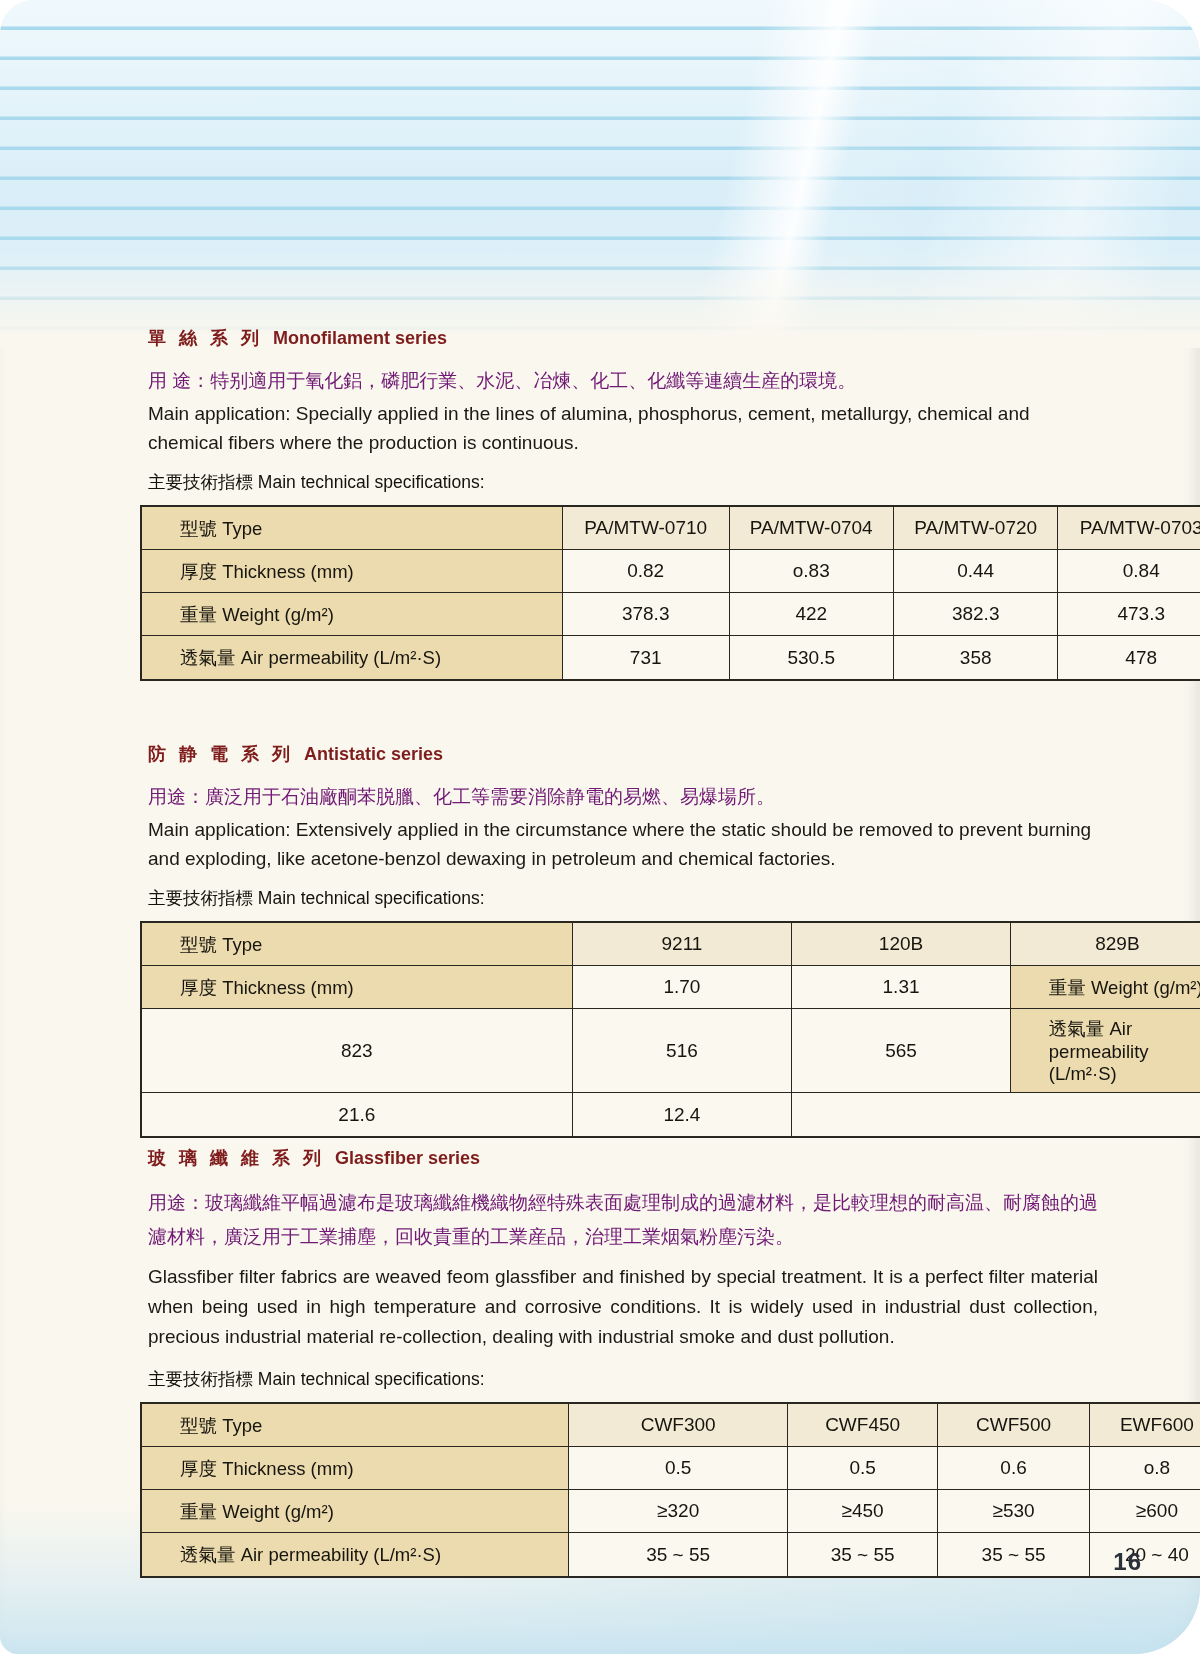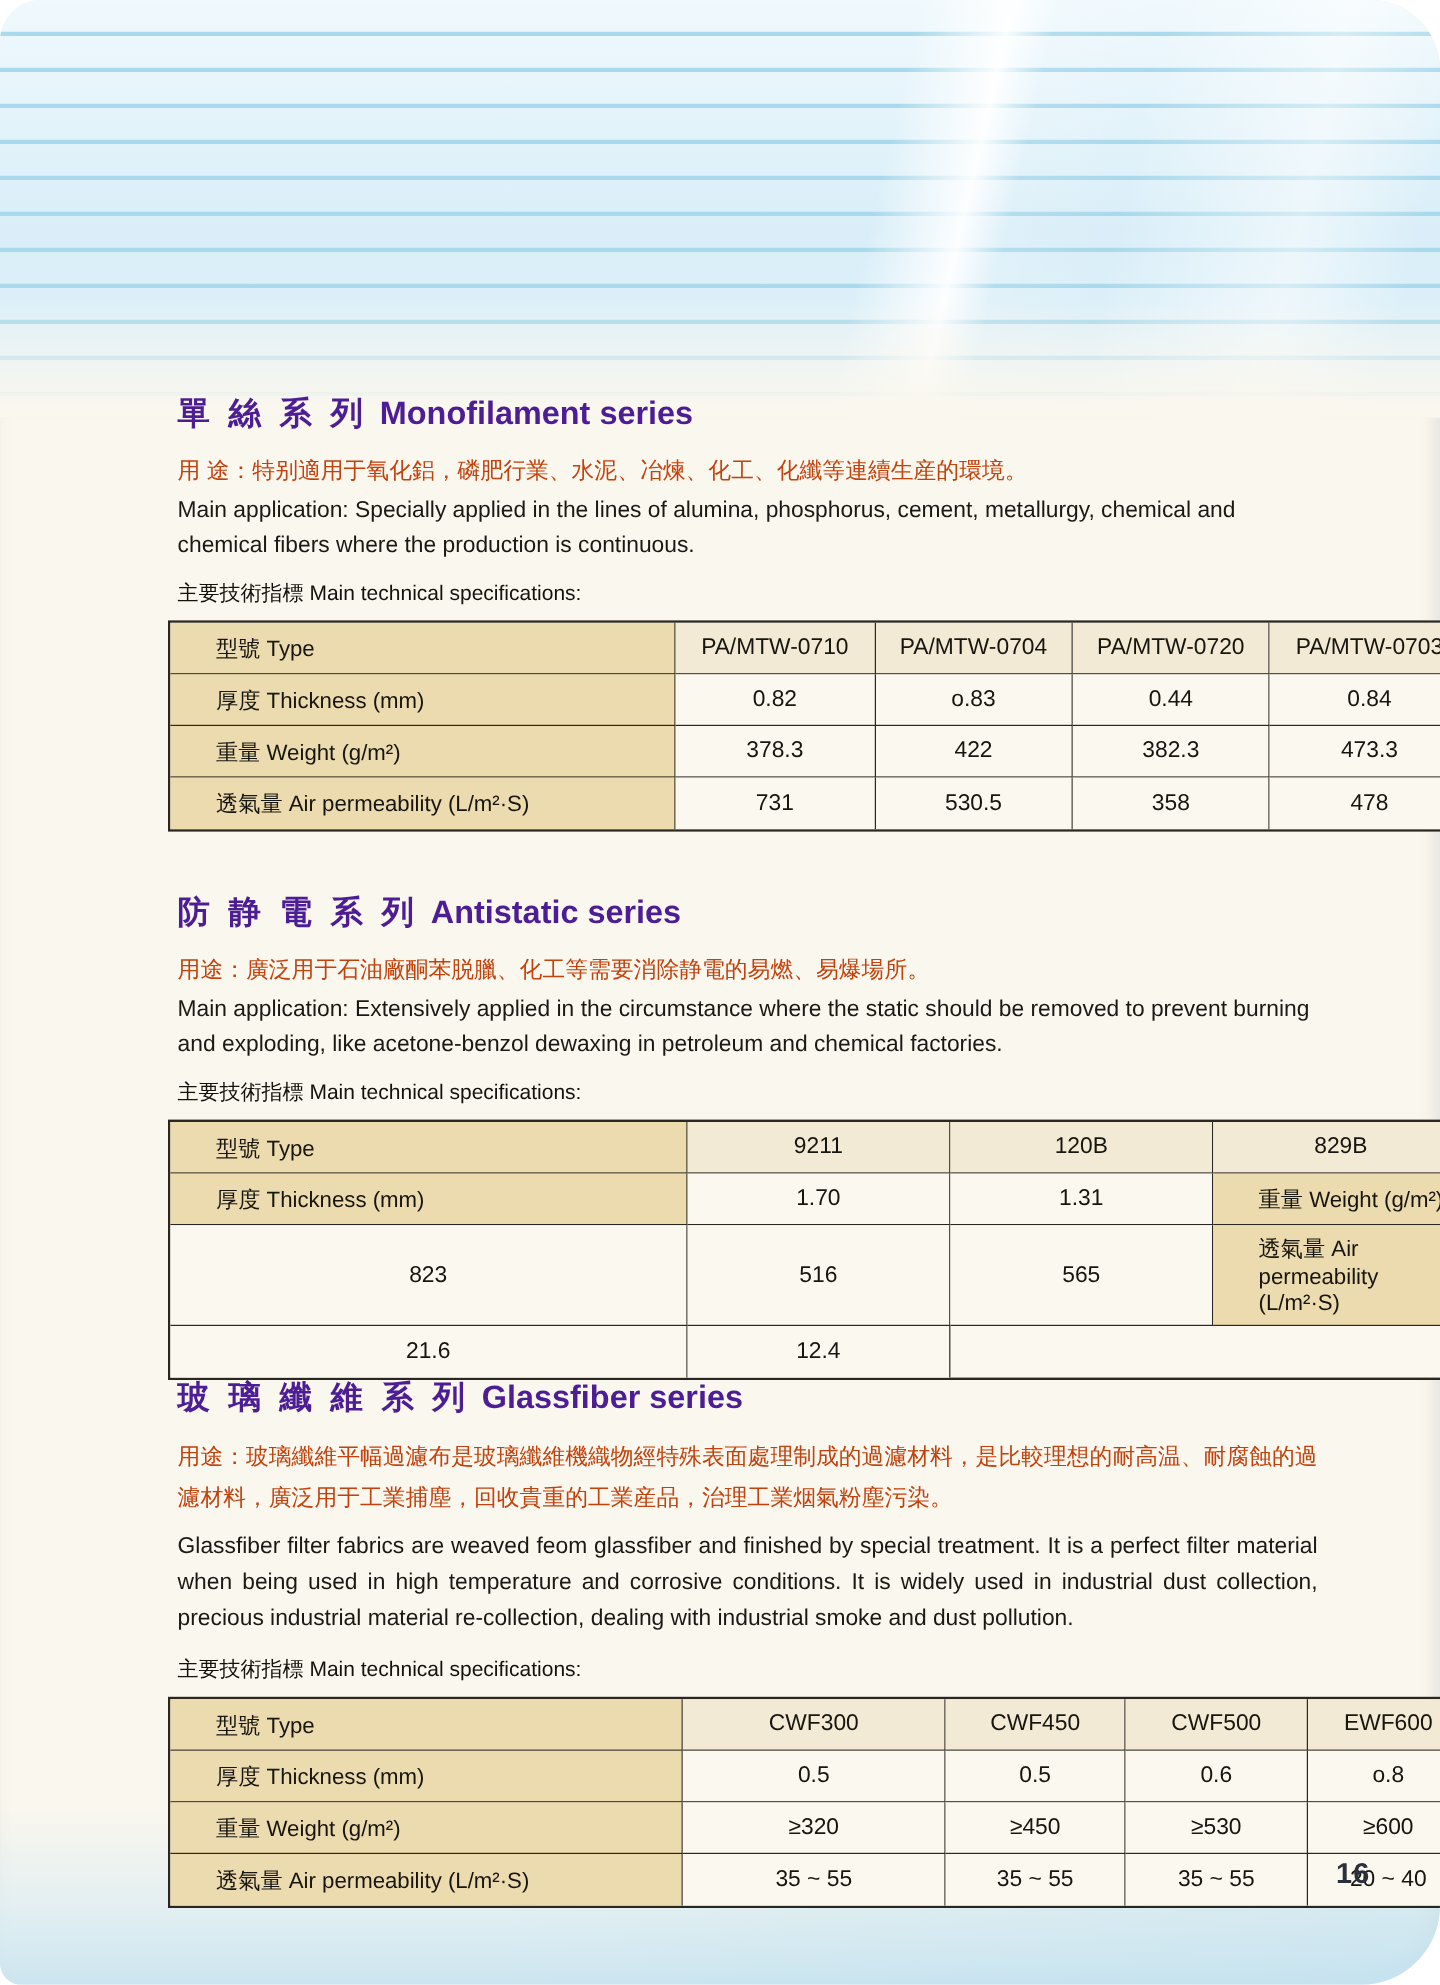--- a/index.html
+++ b/index.html
@@ -37,23 +37,23 @@
   .footer-tint{
     position:absolute;left:0;right:0;bottom:0;height:150px;
     background:
       linear-gradient(to right, rgba(206,231,242,0) 35%, rgba(186,222,238,.35) 100%),
       linear-gradient(to bottom, rgba(214,236,246,0) 0%, rgba(210,233,244,.55) 55%, rgba(199,228,241,.9) 100%);
   }
   .section{position:absolute;left:148px;width:950px;}
   .sec-1{top:326px;}
   .sec-2{top:742px;}
   .sec-3{top:1146px;}
-  .sec-title{font-size:27px;font-weight:bold;color:#4c1d95;margin-bottom:16px;white-space:nowrap;}
+  .sec-title{font-size:18px;font-weight:bold;color:#7f1d1d;margin-bottom:16px;white-space:nowrap;}
   .title-zh{letter-spacing:4px;margin-right:10px;}
-  .usage-zh{font-size:19px;line-height:30px;margin-bottom:3px;color:#c2410c;}
+  .usage-zh{font-size:19px;line-height:30px;margin-bottom:3px;color:#701a75;}
   .usage-en{font-size:19px;line-height:29px;margin-bottom:13px;color:#1b1914;}
   .sec-3 .usage-zh{line-height:34px;margin-bottom:8px;text-align:justify;}
   .sec-3 .usage-en{line-height:30px;text-align:justify;margin-bottom:15px;}
   .spec-label{font-size:17.5px;margin-bottom:11px;color:#14120d;}
   .spec-table{
     display:grid;position:relative;left:-8px;width:1086px;
     border:2.5px solid var(--border-dark);
     background:var(--data-cell-bg);
   }
   .t1{grid-template-columns:38.9% 15.4% 15.2% 15.2% 1fr;}

